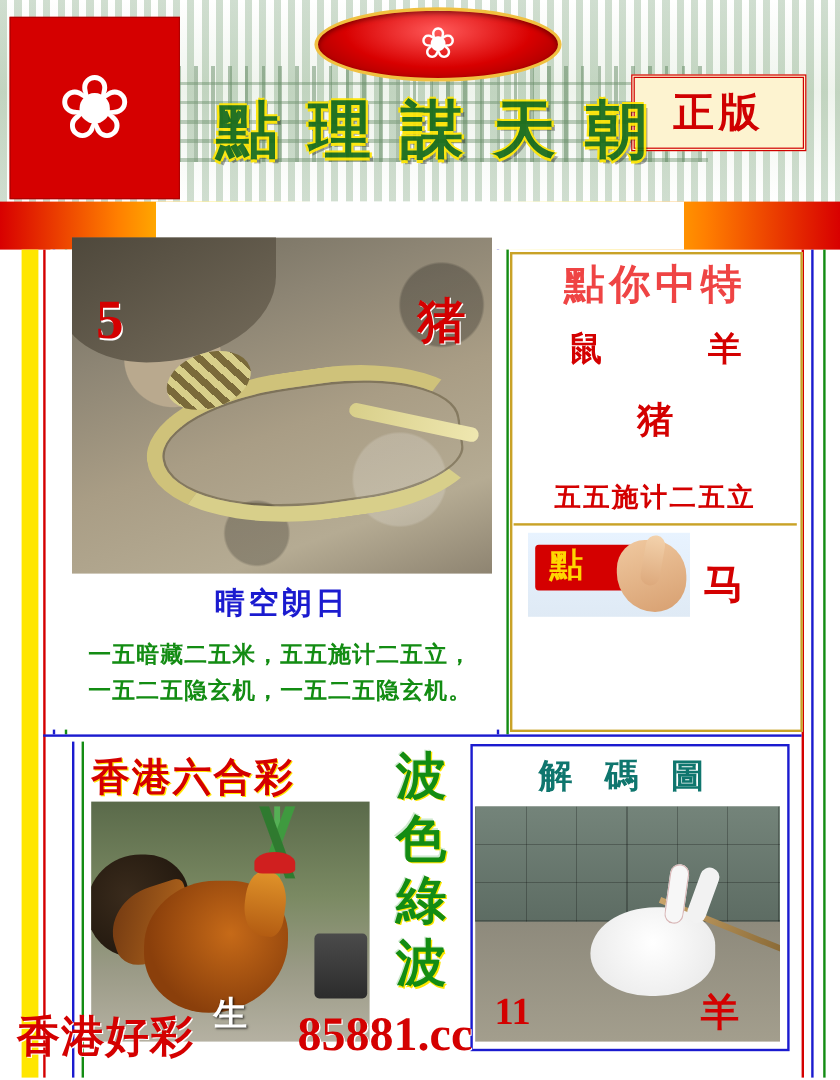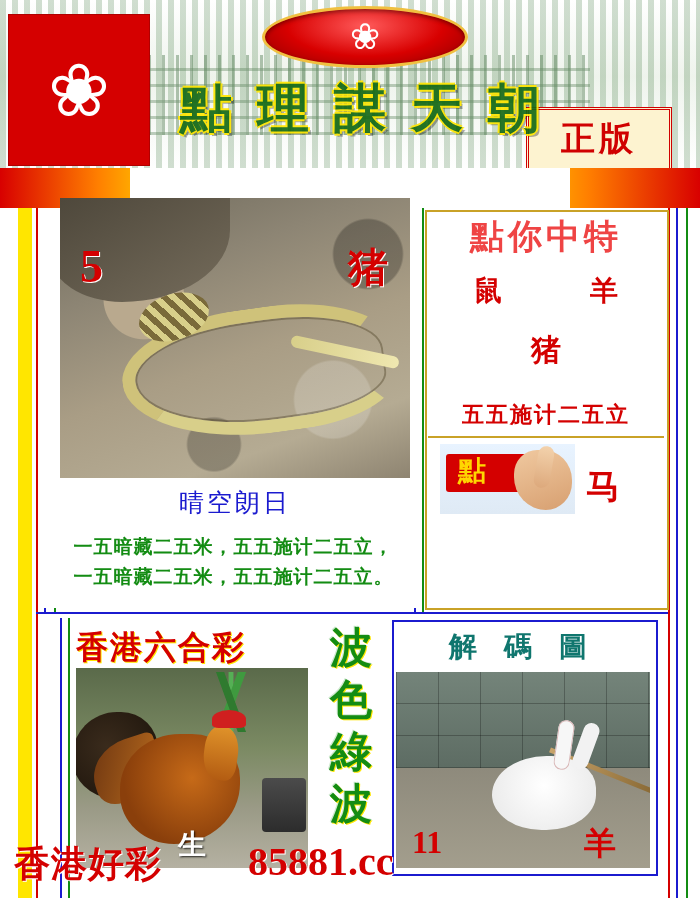--- a/index.html
+++ b/index.html
@@ -55,21 +55,21 @@
     font-size:36px;color:#ffffff;line-height:1;
   }
   .issue{
     position:absolute;right:16px;top:14px;
     font-family:"Liberation Serif","DejaVu Serif",serif;
     font-size:32px;color:#111;font-weight:bold;letter-spacing:1px;
   }
   .zhengban{
     position:absolute;right:28px;top:62px;width:140px;height:58px;
     border:3px double #d00000;background:#fdf3d0;
-    display:flex;align-items:center;justify-content:center;margin-top:45px;
+    display:flex;align-items:center;justify-content:center;
   }
   .zhengban span{
     font-family:"Liberation Serif","DejaVu Serif",serif;
     font-size:34px;font-weight:bold;color:#d00000;letter-spacing:4px;
   }
   .banner-title{
     position:absolute;left:180px;top:74px;width:360px;height:70px;
     display:flex;align-items:center;justify-content:space-between;
   }
   .banner-title span{
@@ -149,21 +149,21 @@
   .zodiac-zhu{
     position:absolute;left:348px;top:240px;
     font-family:"Liberation Serif","DejaVu Serif",serif;
     font-size:40px;font-weight:bold;color:#d40000;
     text-shadow:1px 1px 0 #ffffff;
   }
   .weather-line{
     position:absolute;left:60px;top:486px;width:350px;
     text-align:center;
     font-family:"Liberation Serif","DejaVu Serif",serif;
-    font-size:25px;font-weight:normal;color:#1b1bcf;letter-spacing:3px;
+    font-size:25px;font-weight:bold;color:#1b1bcf;letter-spacing:3px;
   }
   .verse{
     position:absolute;left:46px;top:532px;width:375px;
   }
   .verse div{
     text-align:center;
     font-family:"Liberation Serif","DejaVu Serif",serif;
     font-size:19px;font-weight:bold;color:#138c13;
     letter-spacing:1px;line-height:30px;
   }
@@ -426,21 +426,21 @@
     <div class="snake-tail"></div>
   </div>
 
   <div class="num-5">5</div>
   <div class="zodiac-zhu">猪</div>
 
   <div class="weather-line">晴空朗日</div>
 
   <div class="verse">
     <div>一五暗藏二五米，五五施计二五立，</div>
-    <div>一五暗藏二五米，五五施计二五立。</div>
+    <div>一五二五隐玄机，一五二五隐玄机。</div>
   </div>
 
   <div class="right-panel"></div>
   <div class="rp-title">點你中特</div>
 
   <div class="rp-row1">
     <span>鼠</span>
     <span>羊</span>
   </div>
 

